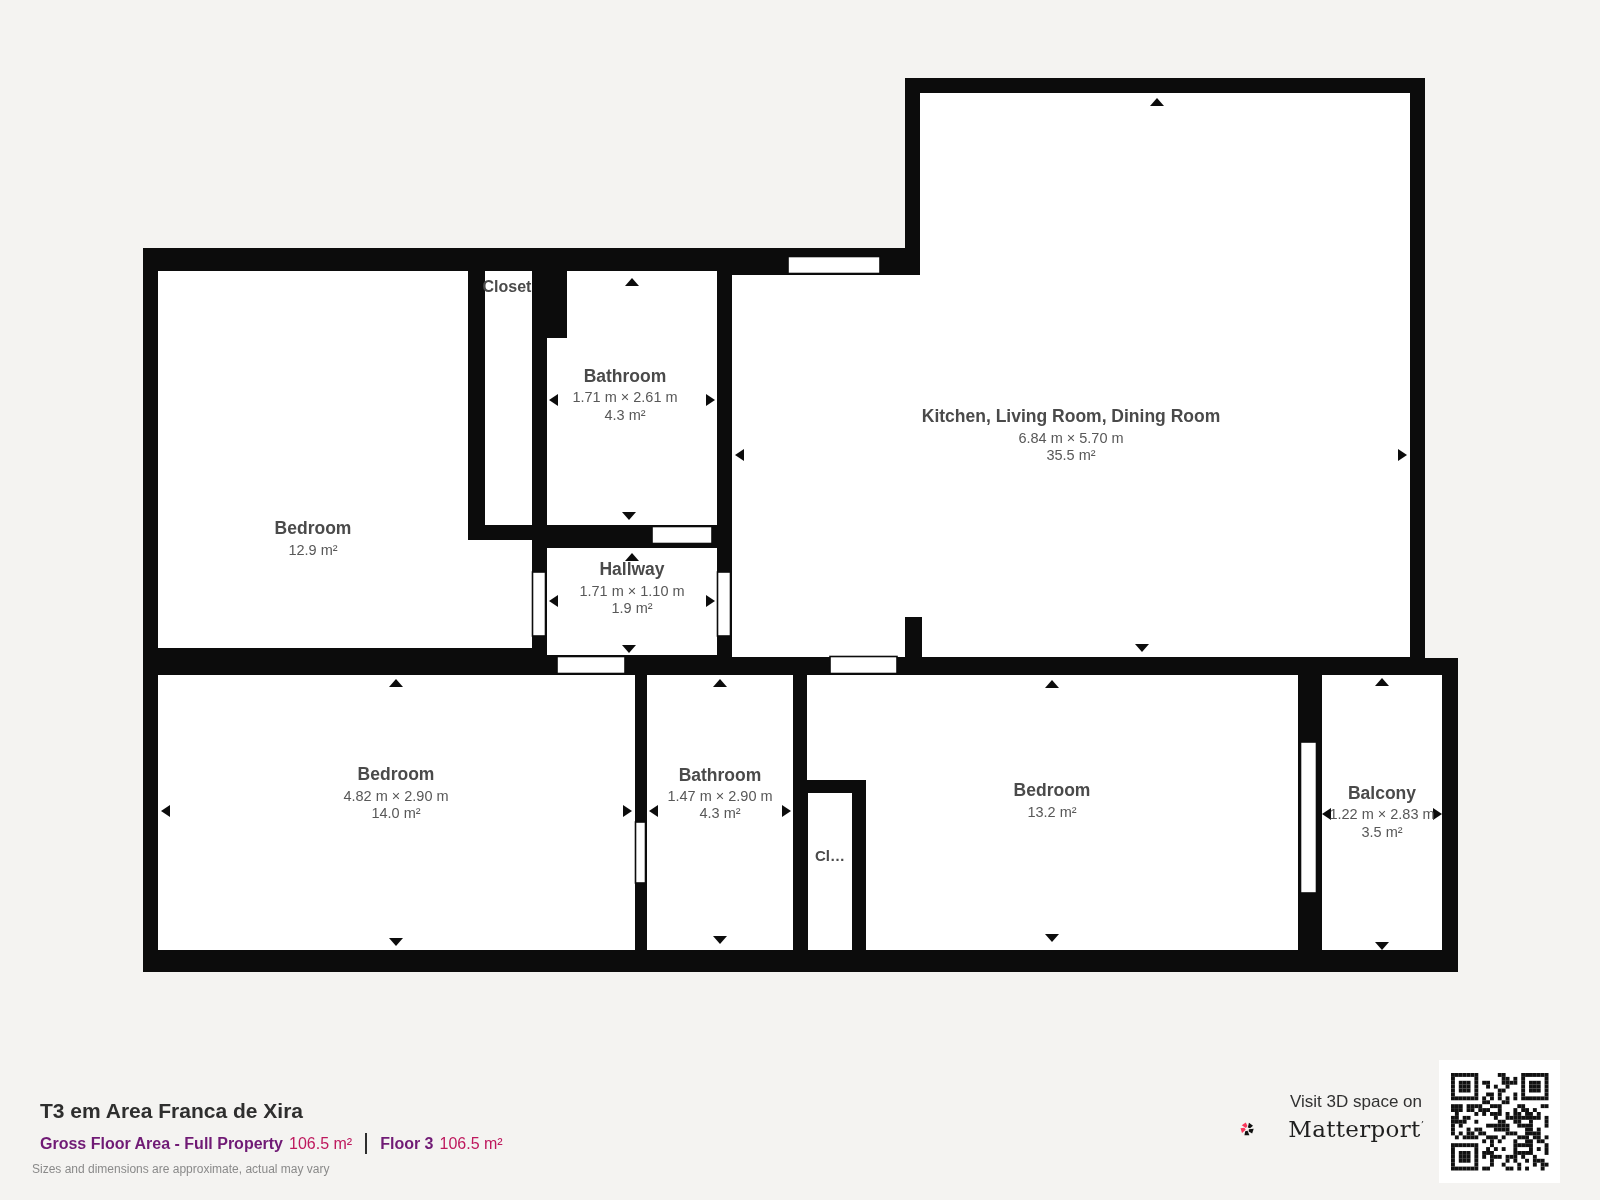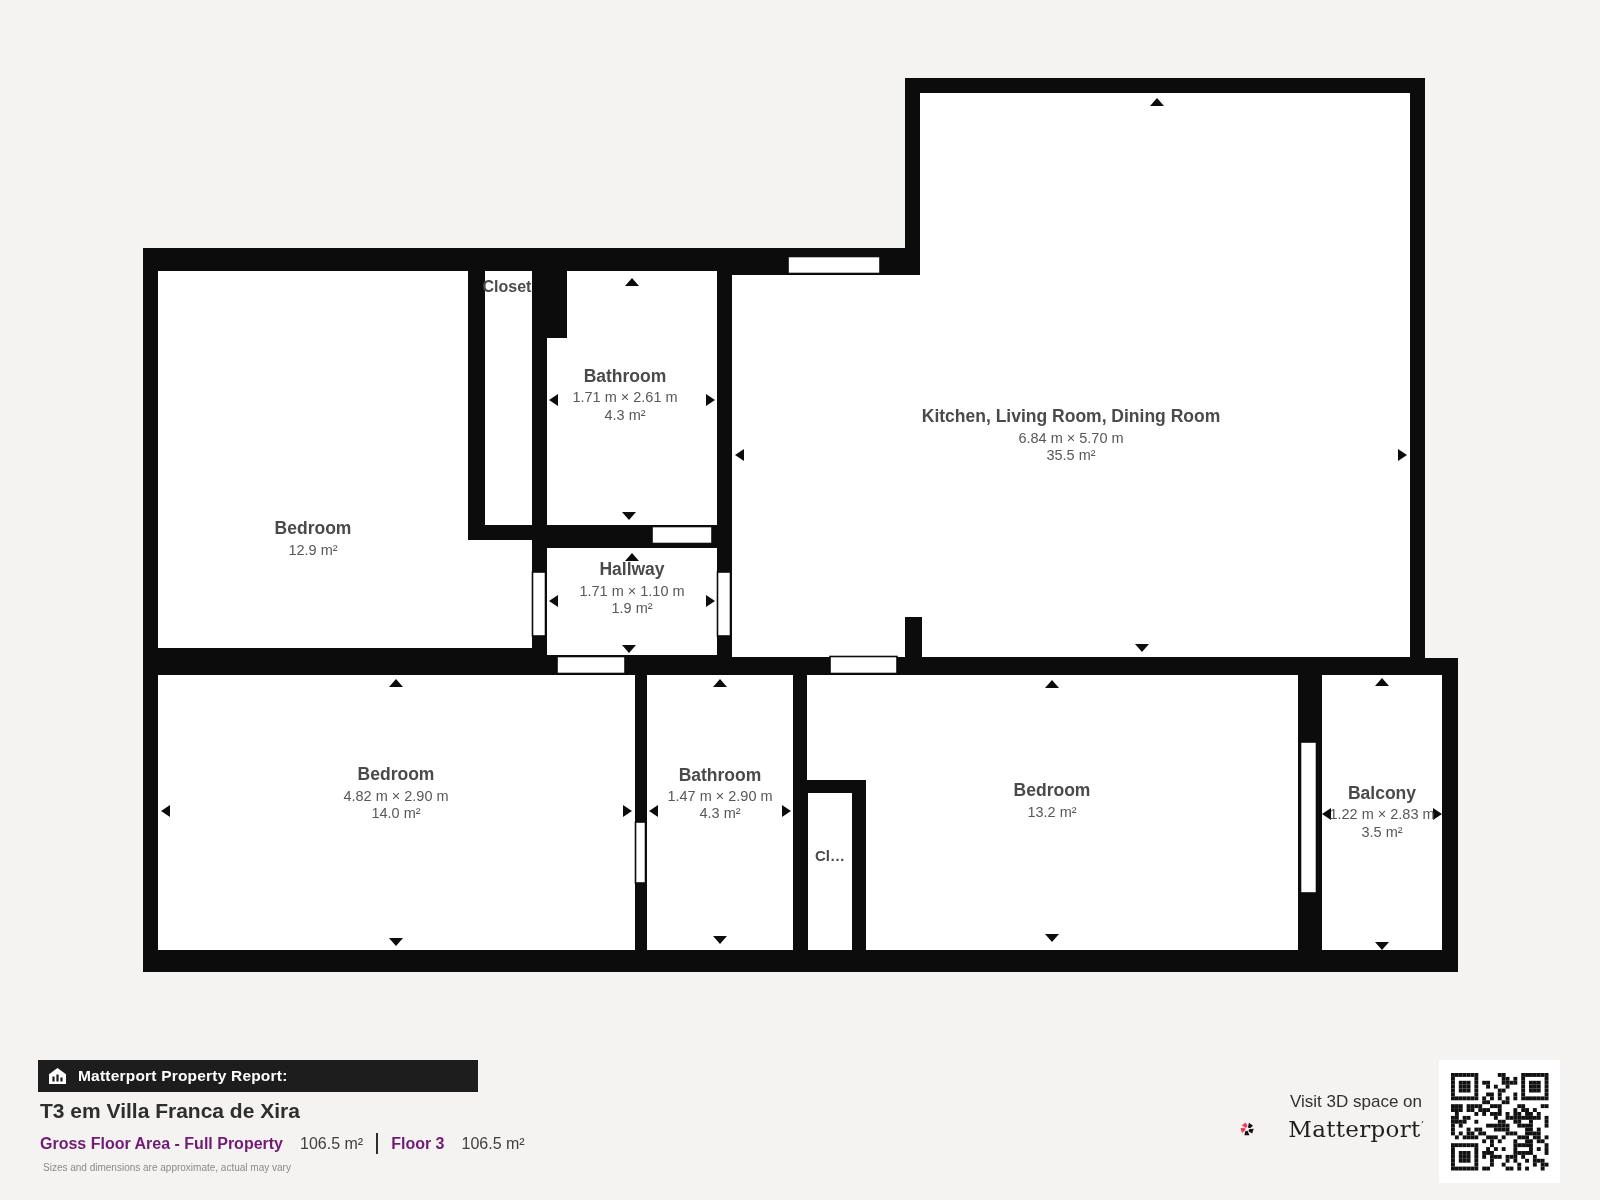--- a/index.html
+++ b/index.html
@@ -12,23 +12,23 @@
   .wall{fill:#0c0c0c;}
   .floor{fill:#ffffff;}
   .opening{fill:#ffffff;stroke:#0c0c0c;stroke-width:1.6;}
   .arrow{fill:#0c0c0c;}
   
   #report-bar{position:absolute;left:38px;top:1060px;width:440px;height:32px;background:#1d1d1d;display:flex;align-items:center;padding-left:11px;box-sizing:border-box;}
   #report-bar .bar-label{color:#ffffff;font-weight:700;font-size:15.5px;margin-left:12px;letter-spacing:.2px;}
   #property-title{position:absolute;left:40px;top:1099px;font-size:21px;font-weight:700;color:#2e2e2e;}
   #info-row{position:absolute;left:40px;top:1133px;display:flex;align-items:center;font-size:16px;color:#4f4f4f;}
   #info-row .lbl{font-weight:700;color:#701a75;}
-  #info-row .val{margin-left:17px;color:#404040;}
+  #info-row .val{margin-left:6px;color:#be185d;}
   #info-row .sep{width:2px;height:21px;background:#2e2e2e;margin:0 13px;}
-  #disclaimer{position:absolute;left:43px;top:1162px;font-size:10px;color:#8a8a8a;}
+  #disclaimer{position:absolute;left:32px;top:1162px;font-size:12px;color:#8a8a8a;}
   #visit-block{position:absolute;left:1240px;top:1092px;width:182px;text-align:right;font-size:17px;color:#313131;}
   #brand-row{position:absolute;left:1240px;top:1114px;width:184px;display:flex;align-items:center;justify-content:flex-end;gap:26px;}
   #brand-word{font-family:"DejaVu Serif","Liberation Serif",serif;font-size:23px;color:#1f1f1f;margin-left:8px;letter-spacing:.3px;}
   #brand-mark{font-size:10px;vertical-align:super;color:#1f1f1f;}
   #qr-tile{position:absolute;left:1439px;top:1060px;width:121px;height:123px;background:#ffffff;}
 </style>
 </head>
 <body>
 
 <div id="page">
@@ -126,31 +126,22 @@
       <text class="room-name" x="1052" y="796">Bedroom</text>
       <text class="room-dims" x="1052" y="817">13.2 m²</text>
 
       <text class="room-name" x="1382" y="799">Balcony</text>
       <text class="room-dims" x="1382" y="819">1.22 m × 2.83 m</text>
       <text class="room-dims" x="1382" y="837">3.5 m²</text>
     </g>
   </svg>
 
   
-  <div id="report-bar">
-    <svg width="17" height="16" viewBox="0 0 17 16">
-      <path d="M8.5,0 L17,6.2 L17,16 L0,16 L0,6.2 Z" fill="#ffffff"></path>
-      <rect x="3.4" y="8.5" width="2.2" height="5" fill="#1d1d1d"></rect>
-      <rect x="7.4" y="6.5" width="2.2" height="7" fill="#1d1d1d"></rect>
-      <rect x="11.4" y="9.5" width="2.2" height="4" fill="#1d1d1d"></rect>
-    </svg>
-    <span class="bar-label">Matterport Property Report:</span>
-  </div>
-
-  <div id="property-title">T3 em Villa Franca de Xira</div>
+
+  <div id="property-title">T3 em Area Franca de Xira</div>
 
   <div id="info-row">
     <span class="lbl">Gross Floor Area - Full Property</span>
     <span class="val">106.5 m²</span>
     <span class="sep"></span>
     <span class="lbl">Floor 3</span>
     <span class="val">106.5 m²</span>
   </div>
 
   <div id="disclaimer">Sizes and dimensions are approximate, actual may vary</div>

